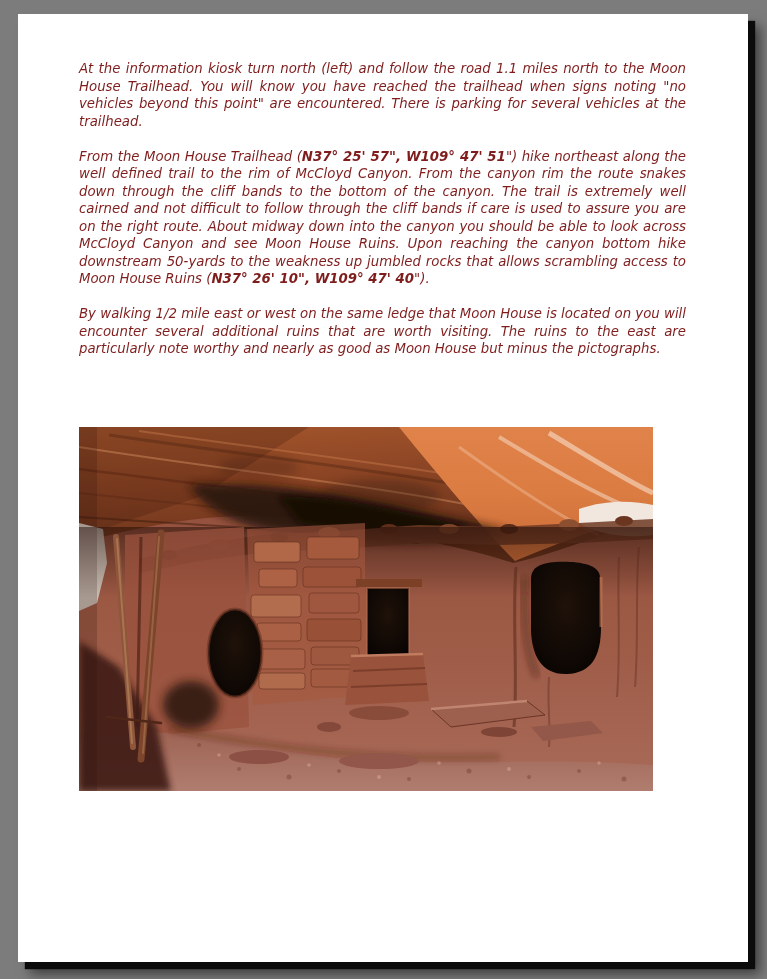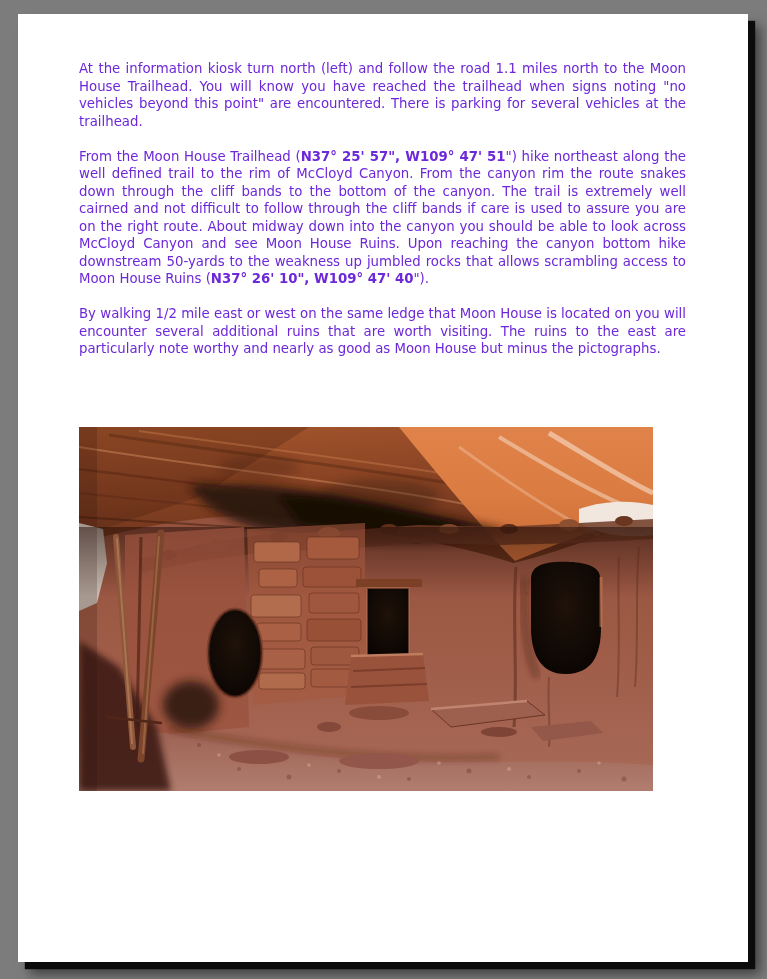--- a/index.html
+++ b/index.html
@@ -13,24 +13,25 @@
   .paper {
     position: absolute;
     left: 18px; top: 14px;
     width: 730px; height: 948px;
     background: #ffffff;
     box-shadow: 7px 7px 1px #0b0b0b, 12px 12px 11px rgba(0,0,0,0.5);
   }
   .content {
     position: absolute;
     left: 61px; top: 46px; width: 607px;
-    color: #6d28d9;
+    color: #7f1d1d;
     font-size: 13.3px;
     line-height: 17.5px;
     text-align: justify;
+    font-style: italic;
   }
   .content p { margin: 0 0 17.5px 0; }
   .content p.heading { margin: 0; font-weight: bold; }
   .content p.last { margin-bottom: 0; }
   .b { font-weight: bold; }
   .photo {
     position: absolute;
     left: 61px; top: 413px;
     width: 574px; height: 364px;
     overflow: hidden;

